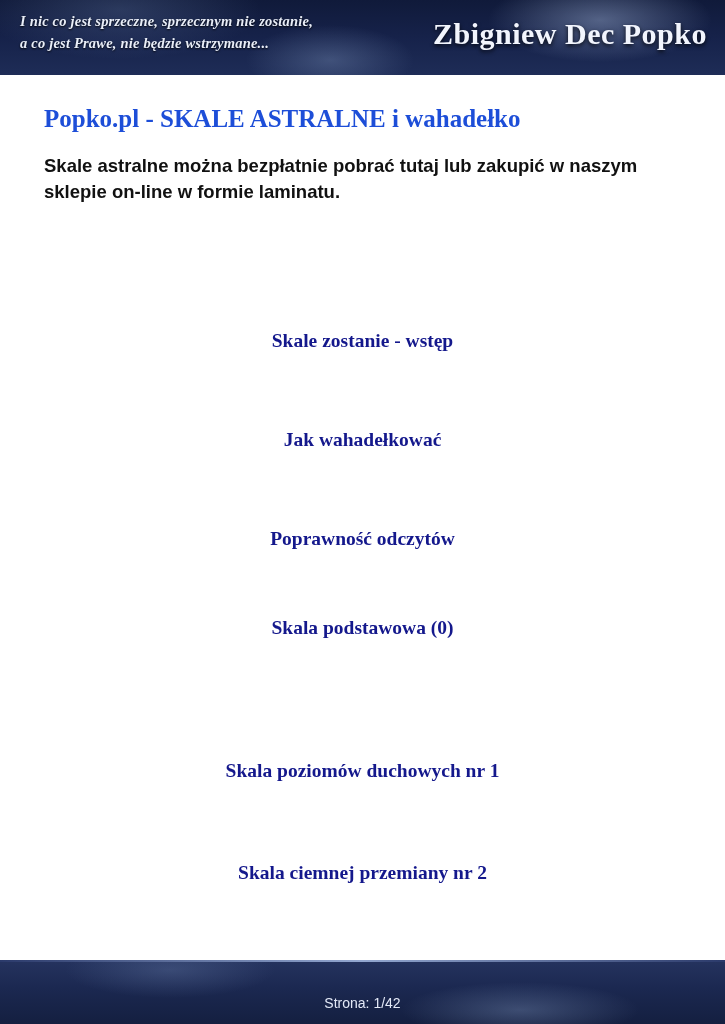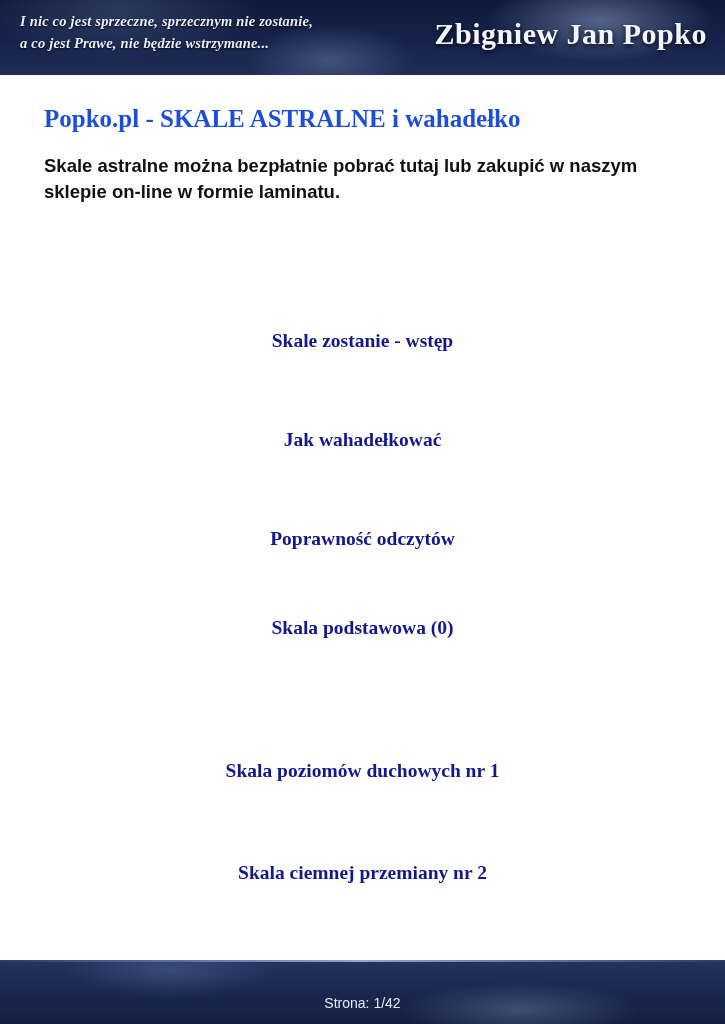--- a/index.html
+++ b/index.html
@@ -195,21 +195,21 @@
 <body>
 
 <div class="page">
 
   <div class="header">
     <div class="stars"></div>
     <div class="header-quote">
       <span>I nic co jest sprzeczne, sprzecznym nie zostanie,</span>
       <span>a co jest Prawe, nie będzie wstrzymane...</span>
     </div>
-    <div class="header-author">Zbigniew Jan Popko</div>
+    <div class="header-author">Zbigniew Dec Popko</div>
     <div class="header-bottom-line"></div>
   </div>
 
   <div class="main">
     <div class="title">Popko.pl - SKALE ASTRALNE i wahadełko</div>
     <div class="intro">Skale astralne można bezpłatnie pobrać tutaj lub zakupić w naszym sklepie on-line w formie laminatu.</div>
 
     <div class="link-list">
       <a class="link-row" style="position:absolute; top:95px;">Skale zostanie - wstęp</a>
       <a class="link-row" style="position:absolute; top:194px;">Jak wahadełkować</a>

